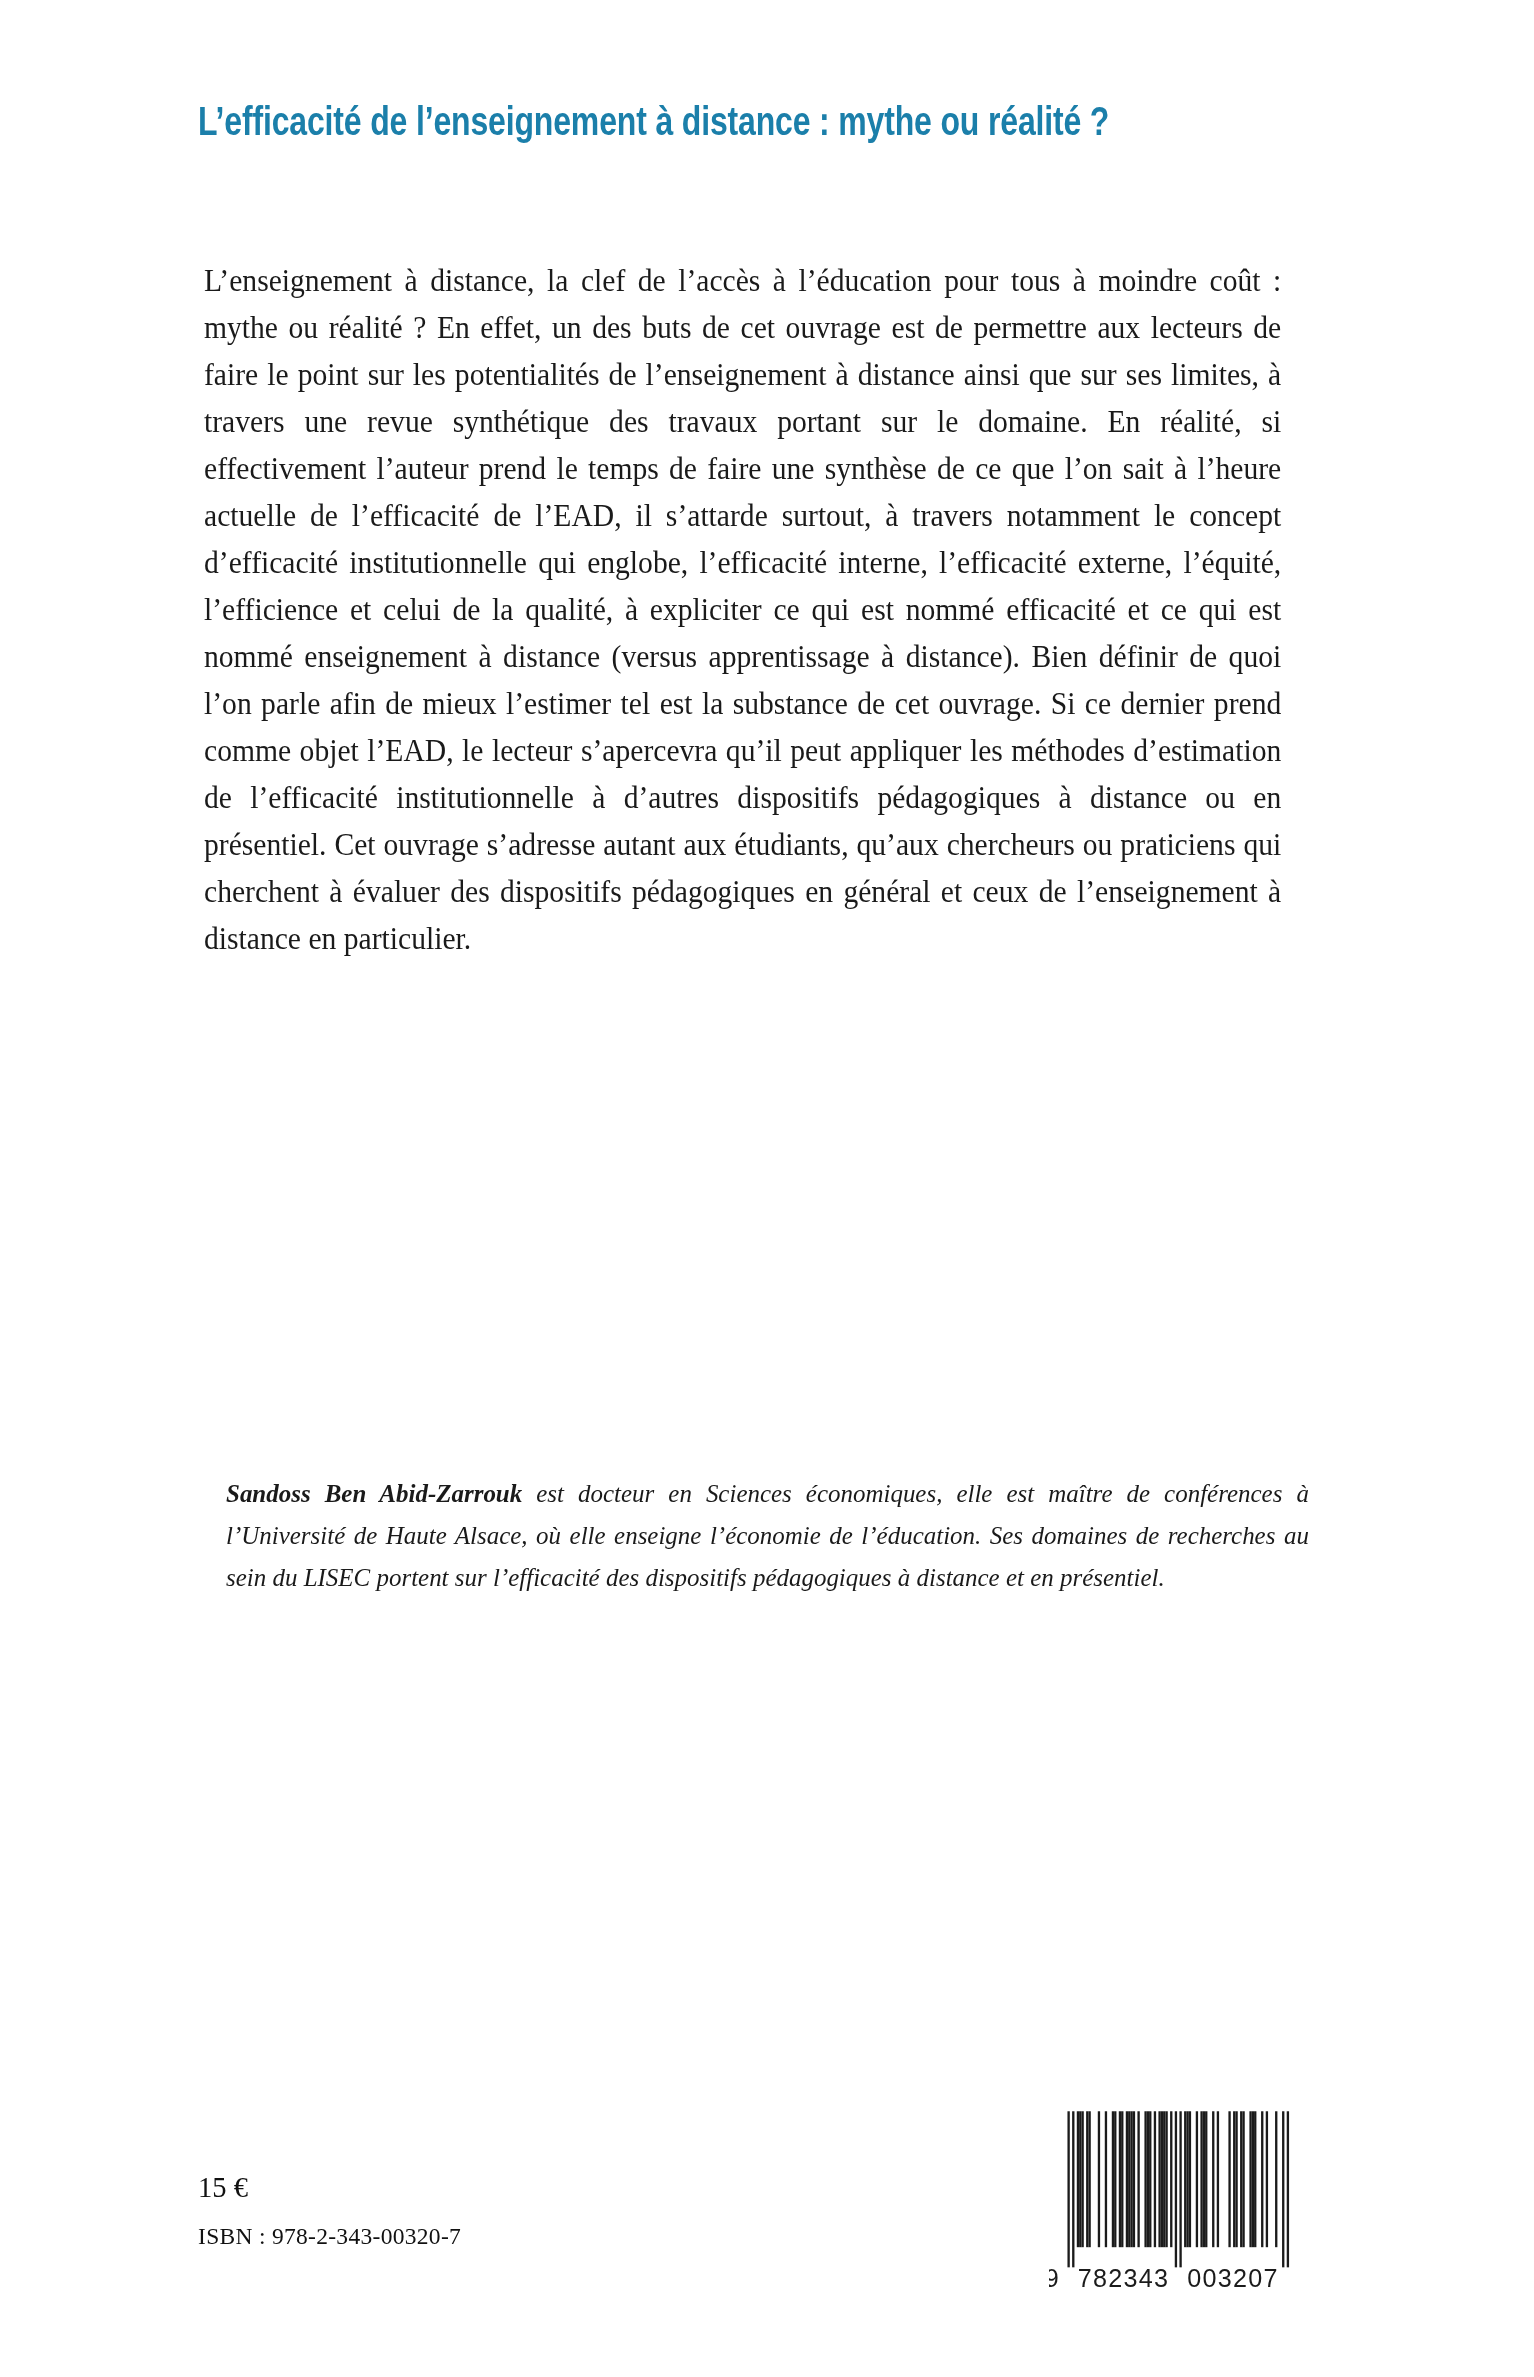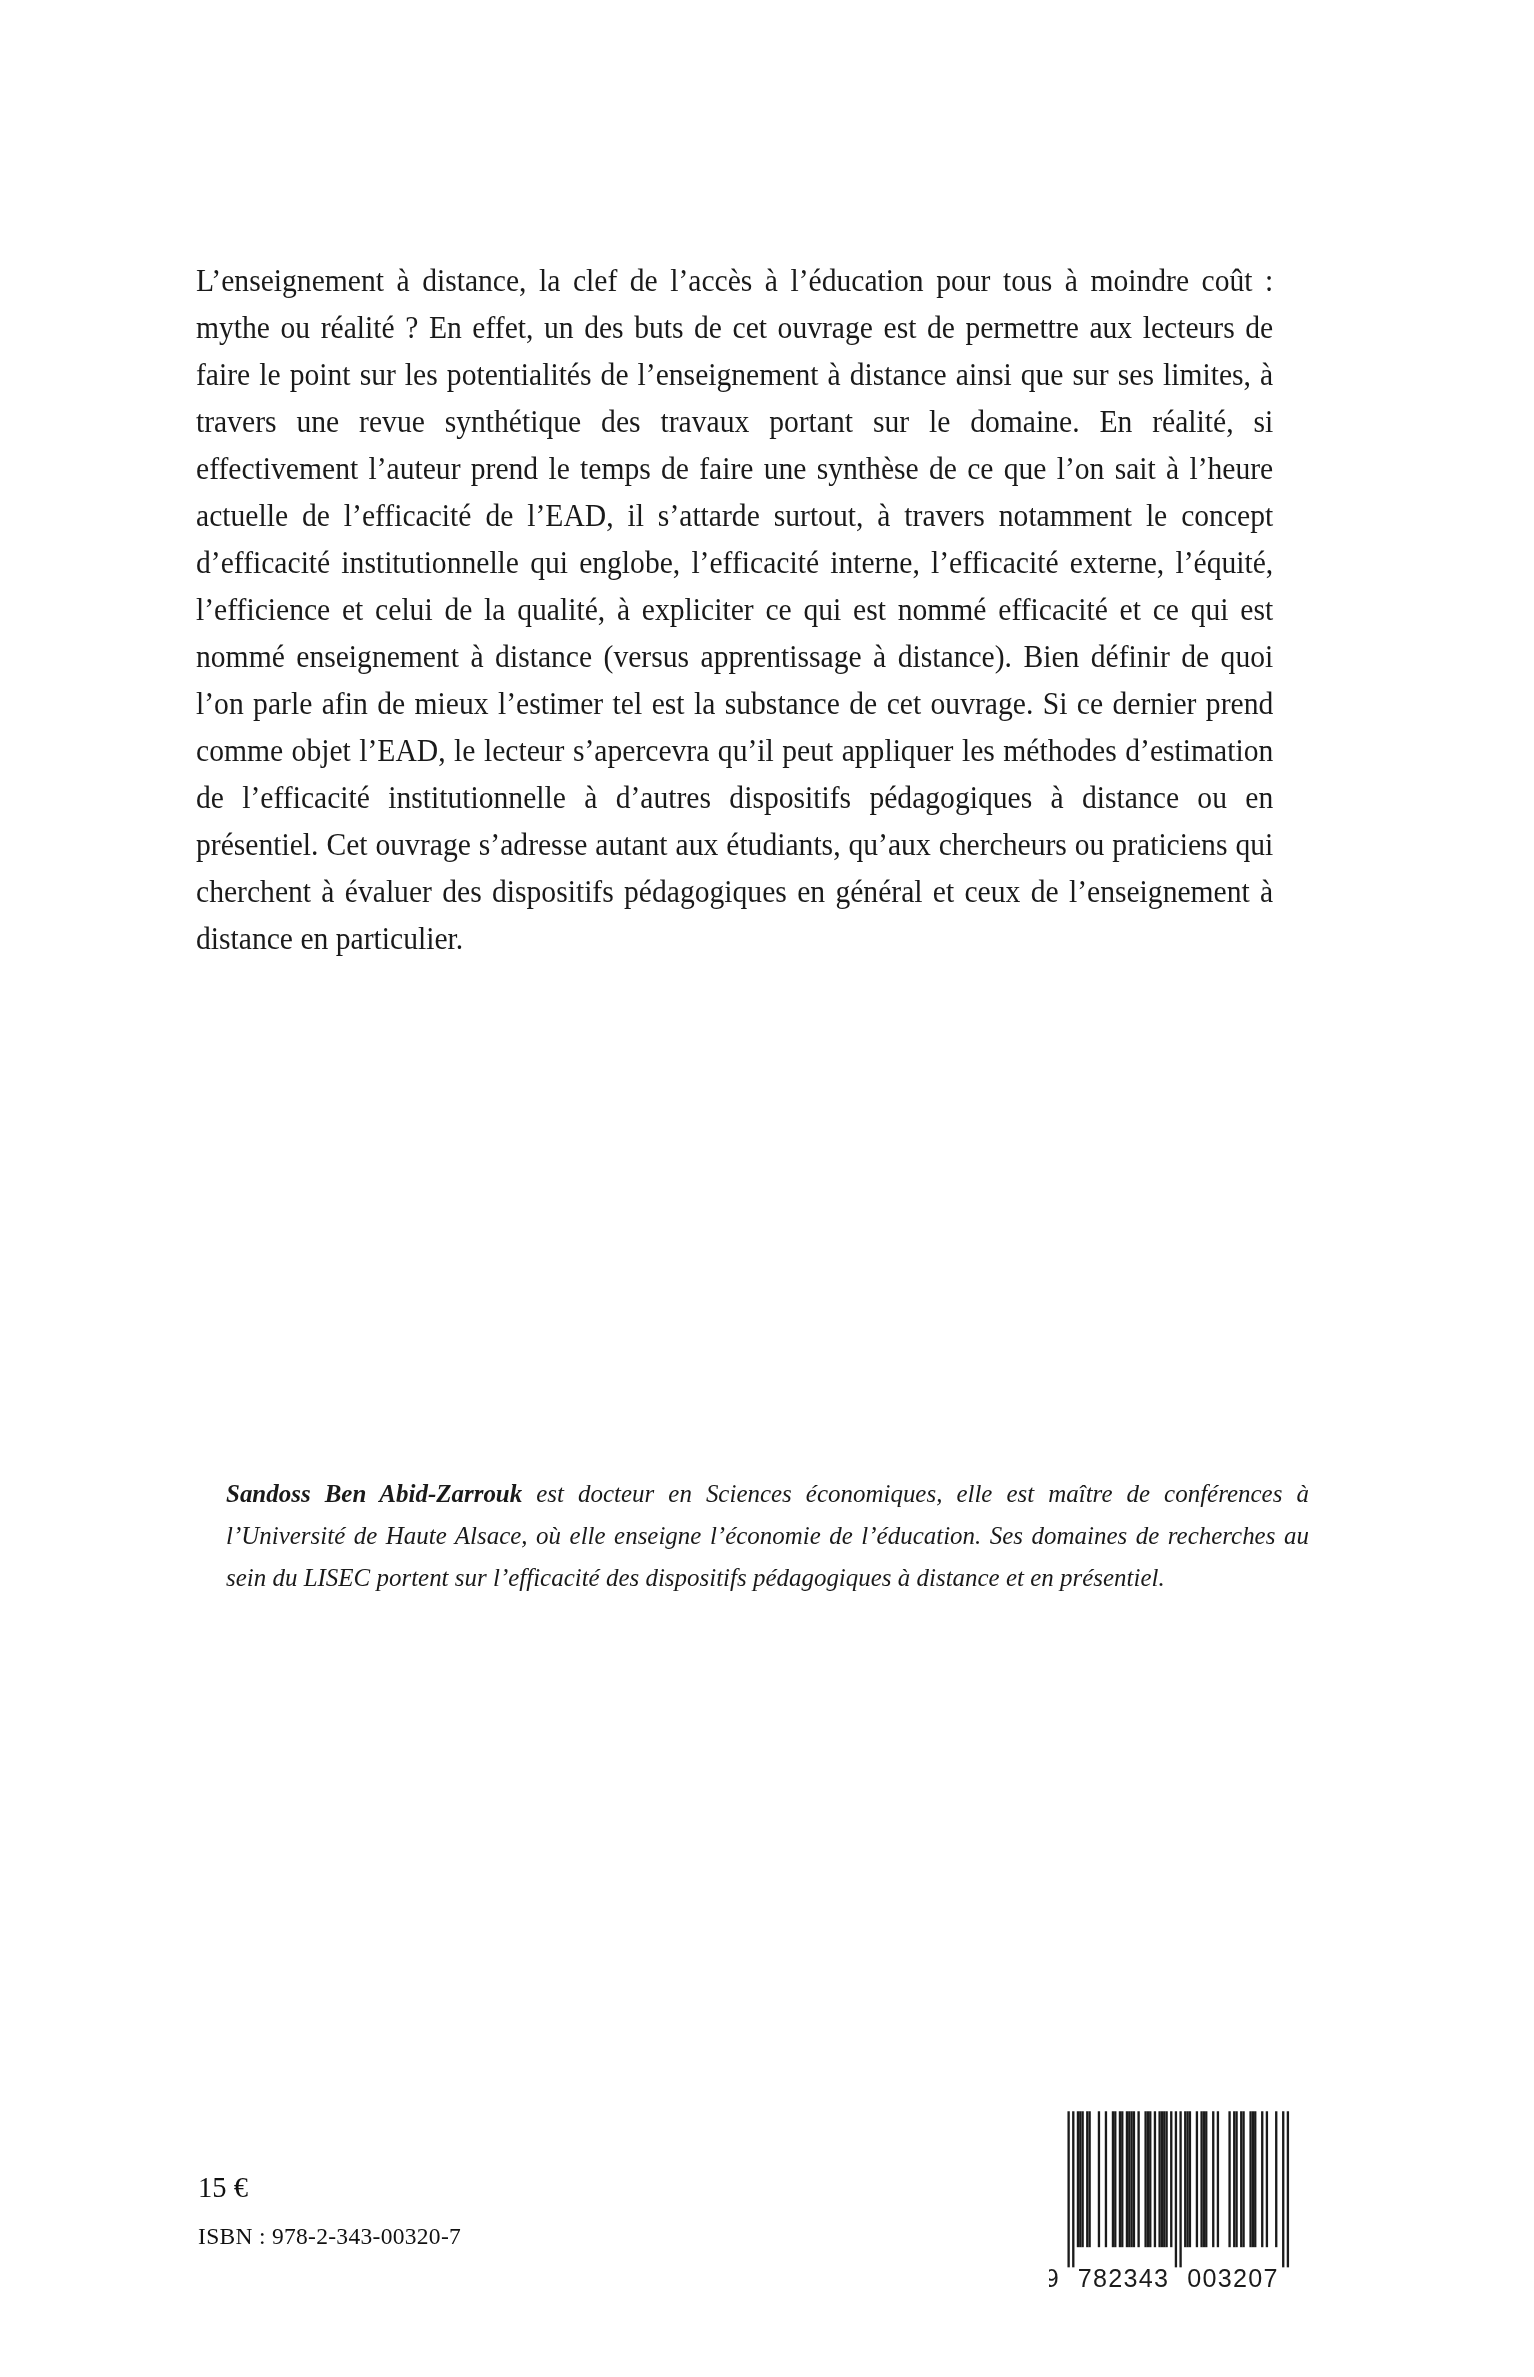--- a/index.html
+++ b/index.html
@@ -38,21 +38,21 @@
     letter-spacing: -0.2px;
     color: #1b7faa;
     transform: scaleX(0.80);
     transform-origin: left center;
     white-space: nowrap;
   }
 
   
   .blurb {
     position: absolute;
-    left: 196px;
+    left: 204px;
     top: 257px;
     width: 1128px;
   }
   .blurb p {
     margin: 0;
     text-align: justify;
     text-justify: inter-word;
     font-size: 31px;
     line-height: 47px;
     transform: scaleX(0.955);
@@ -123,20 +123,23 @@
     display: block;
     width: 292px;
     height: 195px;
   }
 </style>
 </head>
 <body>
 
 <div class="page">
 
+  <div class="title-block">
+    <h1 class="book-title">L’efficacité de l’enseignement à distance : mythe ou réalité ?</h1>
+  </div>
 
   <div class="blurb">
     <p>L’enseignement à distance, la clef de l’accès à l’éducation pour tous à moindre coût : mythe ou réalité ? En effet, un des buts de cet ouvrage est de permettre aux lecteurs de faire le point sur les potentialités de l’enseignement à distance ainsi que sur ses limites, à travers une revue synthétique des travaux portant sur le domaine. En réalité, si effectivement l’auteur prend le temps de faire une synthèse de ce que l’on sait à l’heure actuelle de l’efficacité de l’EAD, il s’attarde surtout, à travers notamment le concept d’efficacité institutionnelle qui englobe, l’efficacité interne, l’efficacité externe, l’équité, l’efficience et celui de la qualité, à expliciter ce qui est nommé efficacité et ce qui est nommé enseignement à distance (versus apprentissage à distance). Bien définir de quoi l’on parle afin de mieux l’estimer tel est la substance de cet ouvrage. Si ce dernier prend comme objet l’EAD, le lecteur s’apercevra qu’il peut appliquer les méthodes d’estimation de l’efficacité institutionnelle à d’autres dispositifs pédagogiques à distance ou en présentiel. Cet ouvrage s’adresse autant aux étudiants, qu’aux chercheurs ou praticiens qui cherchent à évaluer des dispositifs pédagogiques en général et ceux de l’enseignement à distance en particulier.</p>
   </div>
 
   <div class="bio">
     <p><span class="author-name">Sandoss Ben Abid-Zarrouk</span><span> est docteur en Sciences économiques, elle est maître de conférences à l’Université de Haute Alsace, où elle enseigne l’économie de l’éducation. Ses domaines de recherches au sein du LISEC portent sur l’efficacité des dispositifs pédagogiques à distance et en présentiel.</span></p>
   </div>
 
   <div class="footer">

